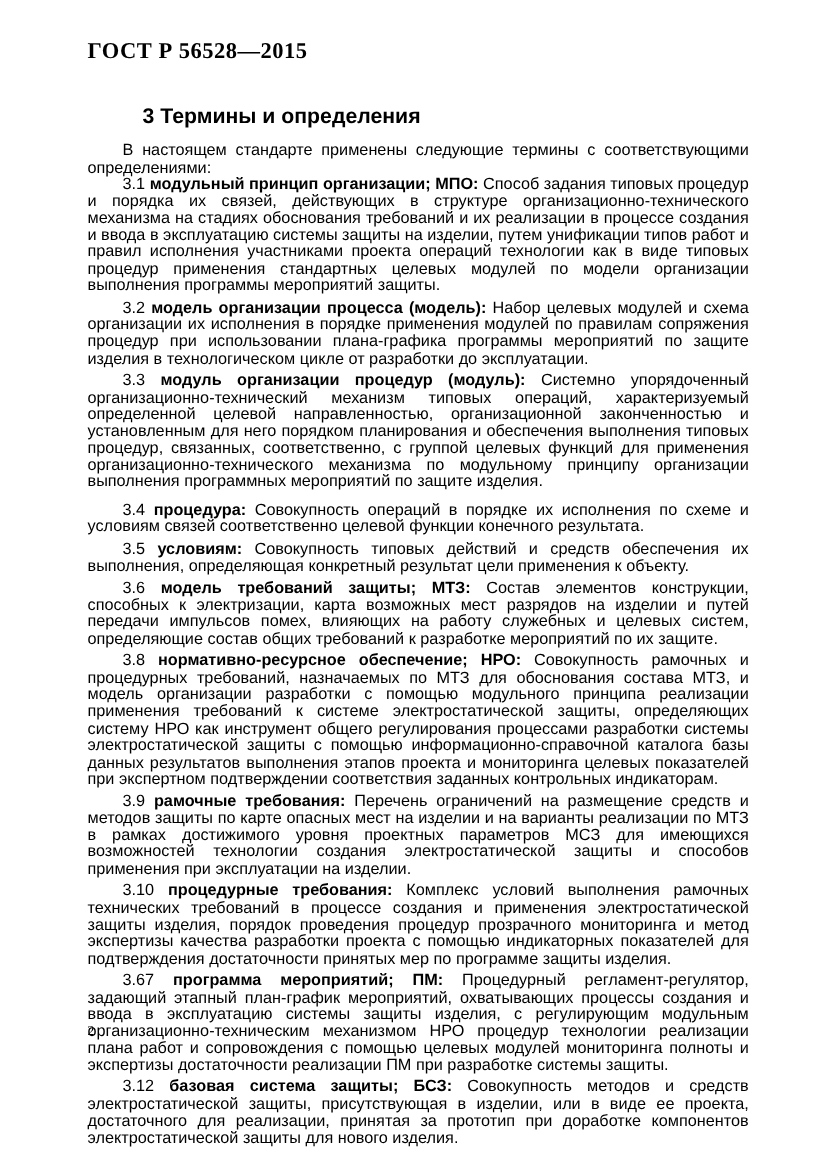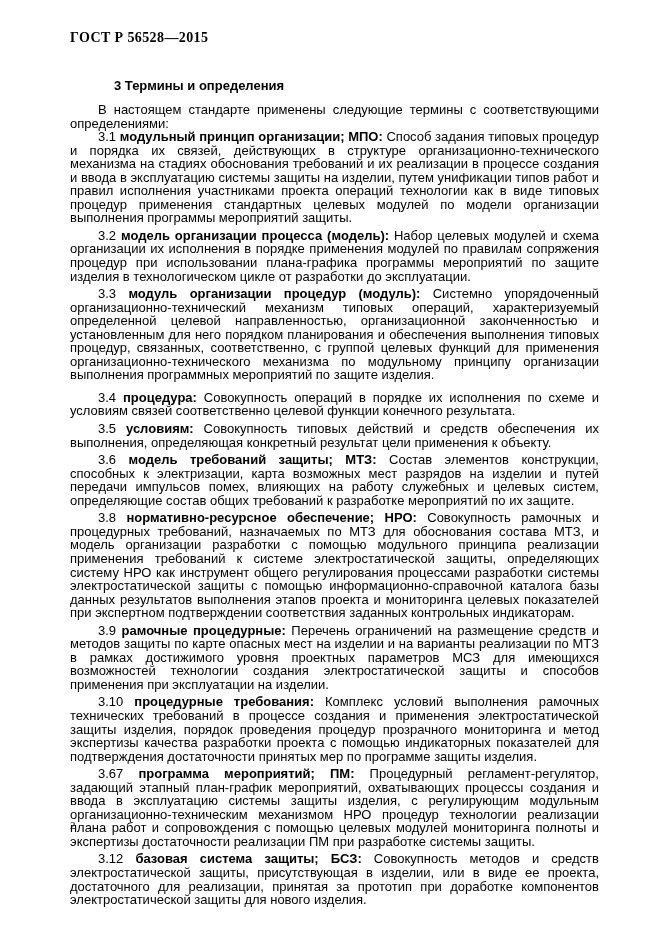--- a/index.html
+++ b/index.html
@@ -18,28 +18,28 @@
   .page {
     position: absolute;
     left: 0; top: 0;
     width: 661px;
     height: 935px;
     box-sizing: border-box;
     padding: 30px 62px 0 70px;
   }
   .header {
     font-family: "Liberation Serif", serif;
-    font-size: 14px;
+    font-size: 18px;
     font-weight: bold;
     letter-spacing: 0.4px;
     margin: 0 0 32px 0;
     text-align: left;
   }
   .section-title {
-    font-size: 13px;
+    font-size: 17px;
     font-weight: bold;
     margin: 0 0 10px 0;
     padding-left: 44px;
   }
   .body-text p {
     margin: 0 0 0 0;
     font-size: 13px;
     line-height: 13.55px;
     text-align: justify;
     text-indent: 28px;
@@ -117,21 +117,21 @@
 
     <p class="spaced-sm">
       <span>3.8</span>
       <b>нормативно-ресурсное обеспечение;</b>
       <b>НРО:</b>
       <span>Совокупность рамочных и процедурных требований, назначаемых по МТЗ для обоснования состава МТЗ, и модель организации разработки с помощью модульного принципа реализации применения требований к системе электростатической защиты, определяющих систему НРО как инструмент общего регулирования процессами разработки системы электростатической защиты с помощью информационно-справочной каталога базы данных результатов выполнения этапов проекта и мониторинга целевых показателей при экспертном подтверждении соответствия заданных контрольных индикаторам.</span>
     </p>
 
     <p class="spaced-sm">
       <span>3.9</span>
-      <b>рамочные процедурные:</b>
+      <b>рамочные требования:</b>
       <span>Перечень ограничений на размещение средств и методов защиты по карте опасных мест на изделии и на варианты реализации по МТЗ в рамках достижимого уровня проектных параметров МСЗ для имеющихся возможностей технологии создания электростатической защиты и способов применения при эксплуатации на изделии.</span>
     </p>
 
     <p class="spaced-sm">
       <span>3.10</span>
       <b>процедурные требования:</b>
       <span>Комплекс условий выполнения рамочных технических требований в процессе создания и применения электростатической защиты изделия, порядок проведения процедур прозрачного мониторинга и метод экспертизы качества разработки проекта с помощью индикаторных показателей для подтверждения достаточности принятых мер по программе защиты изделия.</span>
     </p>
 
     <p class="spaced-sm">

